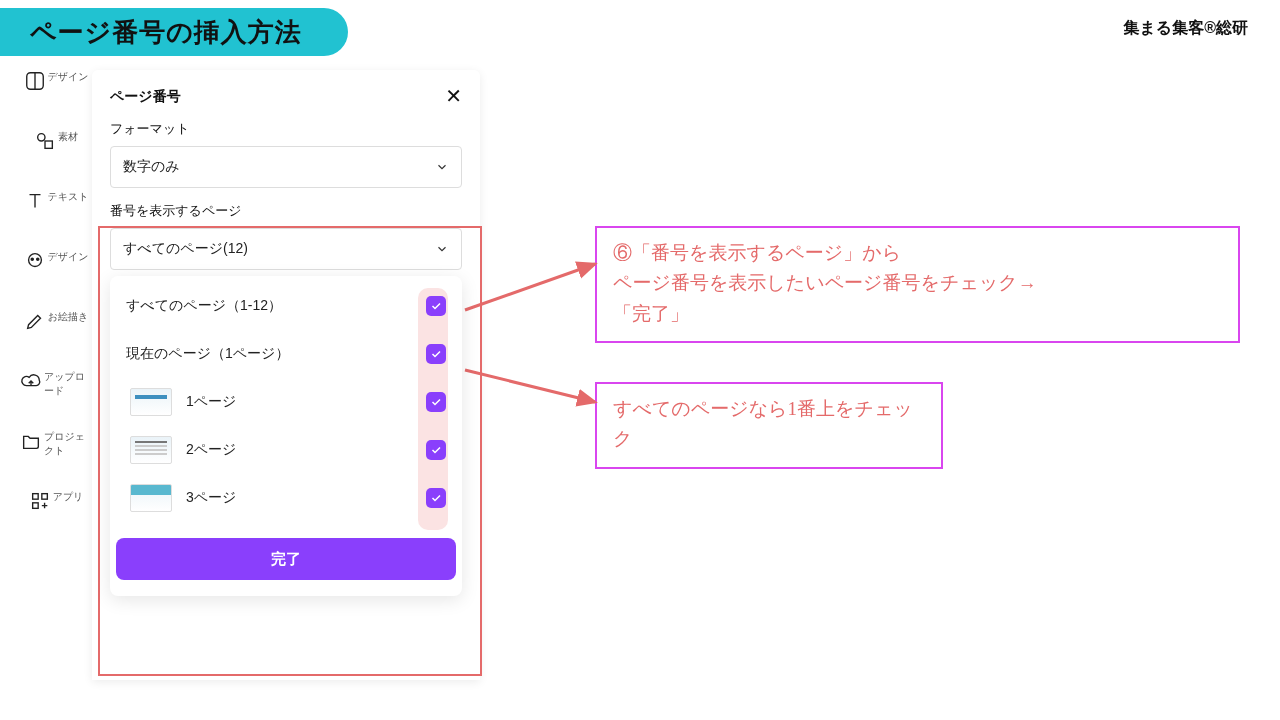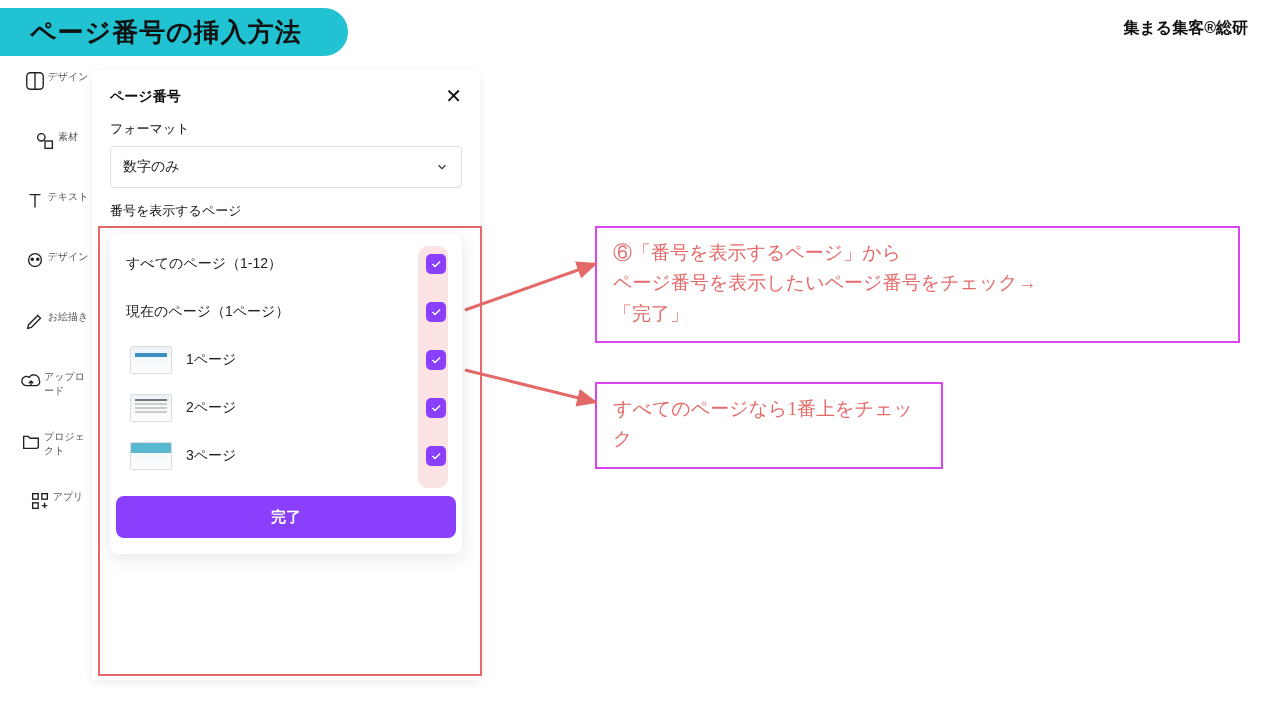--- a/index.html
+++ b/index.html
@@ -131,20 +131,26 @@
 
     <div class="label">フォーマット</div>
     <div class="select">
       <span>数字のみ</span>
       <svg class="chev" viewBox="0 0 24 24" fill="none" stroke="#333" stroke-width="2">
           <path d="M6 9l6 6 6-6"></path>
         </svg>
     </div>
 
     <div class="label">番号を表示するページ</div>
+    <div class="select">
+      <span>すべてのページ(12)</span>
+      <svg class="chev" viewBox="0 0 24 24" fill="none" stroke="#333" stroke-width="2">
+          <path d="M6 9l6 6 6-6"></path>
+        </svg>
+    </div>
 
     <div class="list">
       <div class="list-inner">
         <div class="chkcol2"></div>
 
         <div class="row">
           <span class="txt">すべてのページ（1-12）</span>
           <span class="chk">
               <svg viewBox="0 0 24 24">
                 <path d="M5 12l5 5L20 7"></path>

